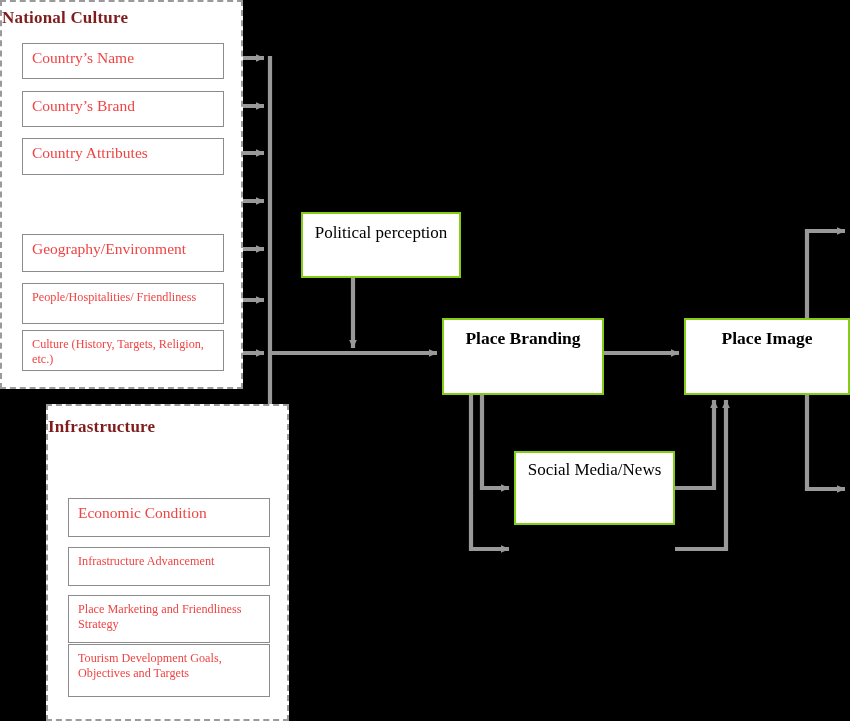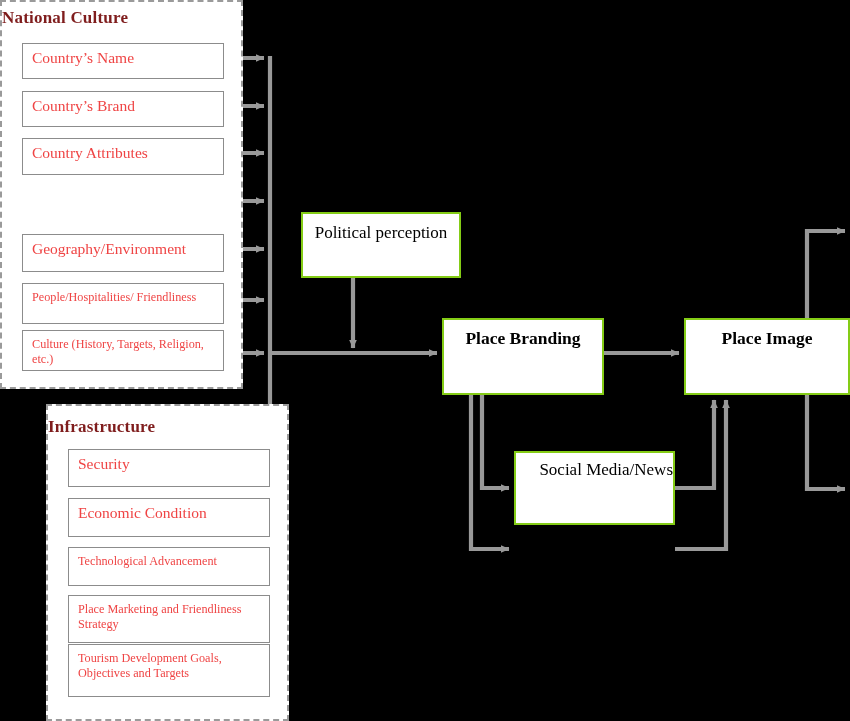--- a/index.html
+++ b/index.html
@@ -73,21 +73,21 @@
 
   #node-political-perception { left: 301px; top: 212px; width: 160px; height: 66px; font-size: 17px; }
   #node-political-perception .node-label { padding-top: 9px; }
 
   #node-place-branding { left: 442px; top: 318px; width: 162px; height: 77px; font-size: 17.5px; }
   #node-place-branding .node-label { padding-top: 8px; }
 
   #node-place-image { left: 684px; top: 318px; width: 166px; height: 77px; font-size: 17.5px; }
   #node-place-image .node-label { padding-top: 8px; }
 
-  #node-social-media { left: 514px; top: 451px; width: 161px; height: 74px; font-size: 17px; text-align: right; }
+  #node-social-media { left: 514px; top: 451px; width: 161px; height: 74px; font-size: 17px; }
   #node-social-media .node-label { padding-top: 7px; }
 
   #node-place-awareness { left: 514px; top: 536px; width: 161px; height: 69px; font-size: 17px; }
   #node-place-awareness .node-label { padding-top: 6px; }
 
   
   #wires { position: absolute; left: 0; top: 0; width: 850px; height: 721px; }
 </style>
 </head>
 <body>
@@ -159,28 +159,25 @@
       <span>People/Hospitalities/ Friendliness</span>
     </div>
     <div class="factor-box sm" style="top:328px;height:41px;">
       <span>Culture (History, Targets, Religion, etc.)</span>
     </div>
   </div>
 
   <div class="panel" id="panel-infrastructure">
     <div class="panel-title">Infrastructure</div>
 
-    <div class="factor-box lg" style="top:43px;height:38px;">
-      <span>Security</span>
-    </div>
     <div class="factor-box lg" style="top:92px;height:39px;">
       <span>Economic Condition</span>
     </div>
     <div class="factor-box sm" style="top:141px;height:39px;">
-      <span>Technological Advancement</span>
+      <span>Infrastructure Advancement</span>
     </div>
     <div class="factor-box sm" style="top:189px;height:48px;">
       <span>Place Marketing and Friendliness Strategy</span>
     </div>
     <div class="factor-box sm" style="top:238px;height:53px;">
       <span>Tourism Development Goals, Objectives and Targets</span>
     </div>
   </div>
 
   <div class="node" id="node-political-perception">

